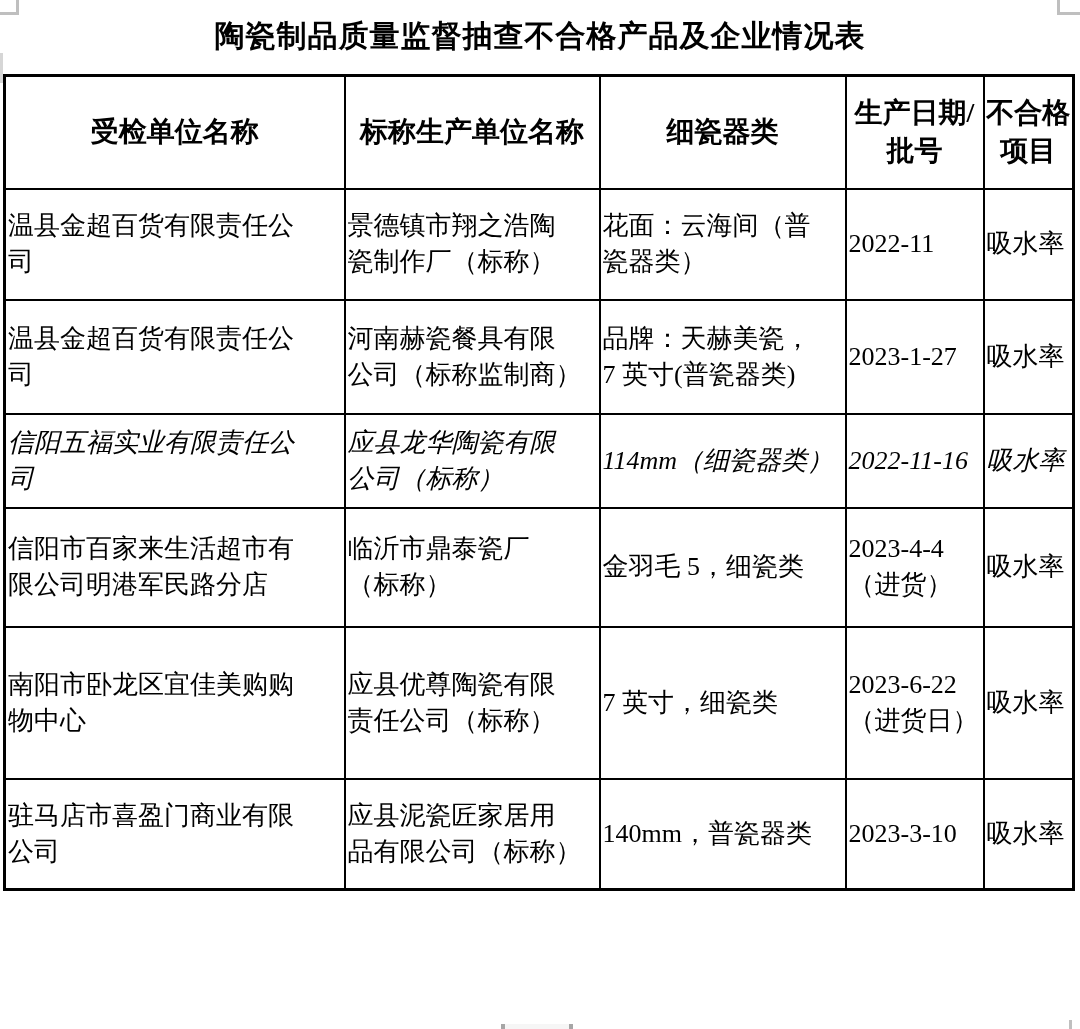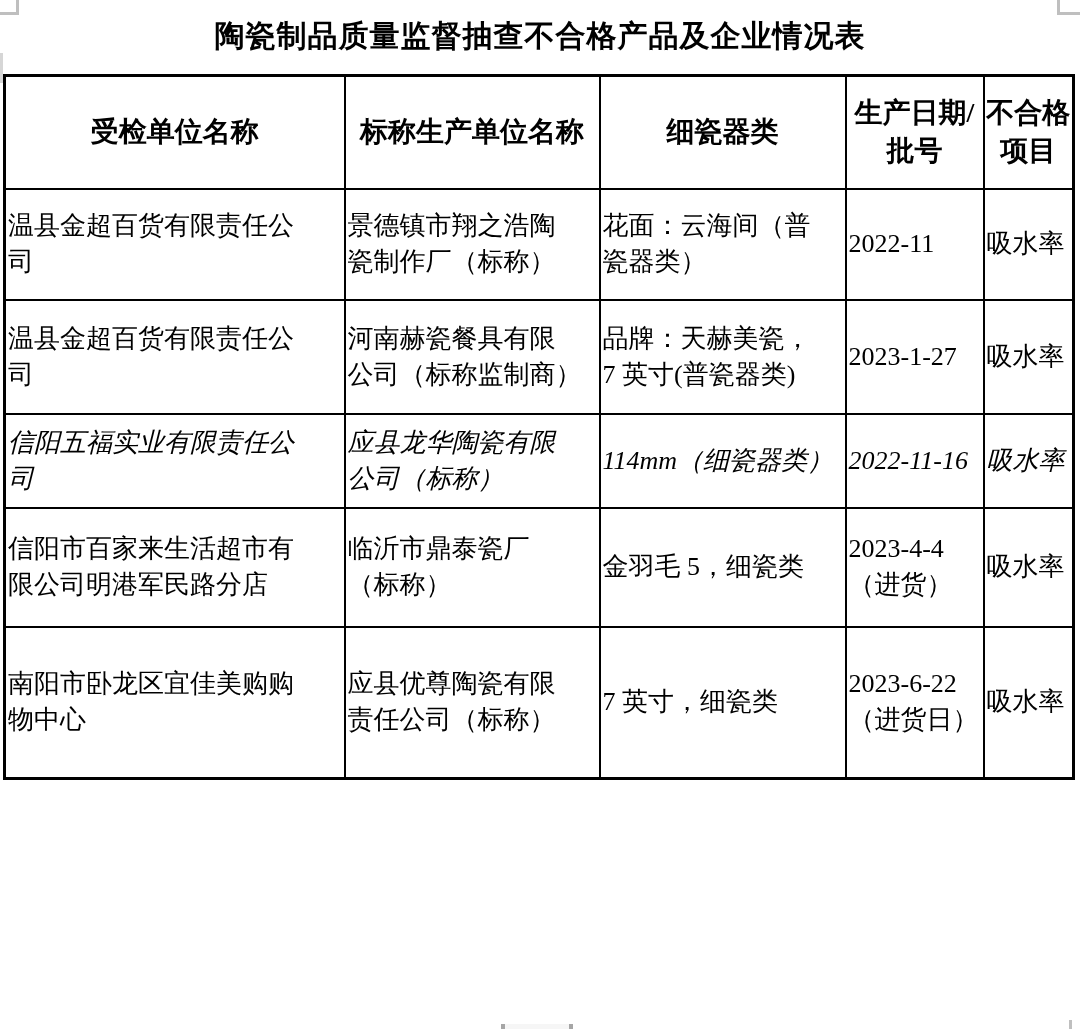--- a/index.html
+++ b/index.html
@@ -166,20 +166,29 @@
       <tr class="r5">
         <td>南阳市卧龙区宜佳美购购
 物中心</td>
         <td>应县优尊陶瓷有限
 责任公司（标称）</td>
         <td>7 英寸，细瓷类</td>
         <td>2023-6-22
 （进货日）</td>
         <td>吸水率</td>
       </tr>
+      <tr class="r6">
+        <td>驻马店市喜盈门商业有限
+公司</td>
+        <td>应县泥瓷匠家居用
+品有限公司（标称）</td>
+        <td>140mm，普瓷器类</td>
+        <td>2023-3-10</td>
+        <td>吸水率</td>
+      </tr>
     </tbody>
   </table>
 
   <div class="mark tl-v"></div>
   <div class="mark tl-h"></div>
   <div class="mark tr-v"></div>
   <div class="mark tr-h"></div>
   <div class="mark br-v"></div>
   <div class="mark left-strip"></div>
   <div class="hscroll-thumb"></div>

